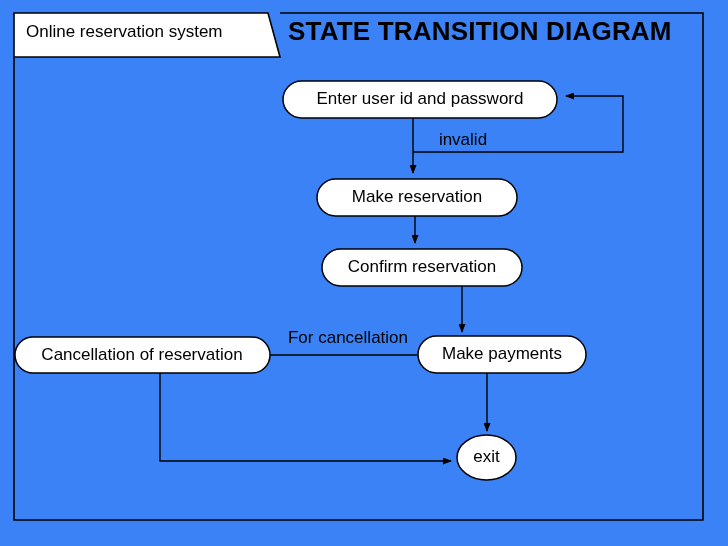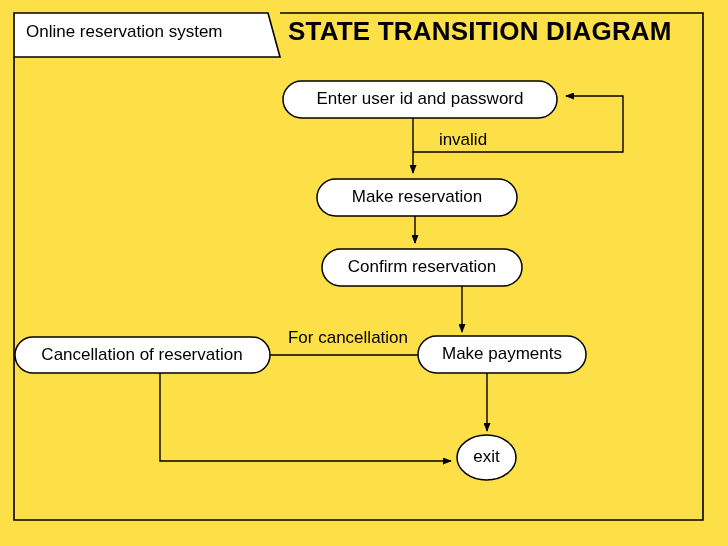--- a/index.html
+++ b/index.html
@@ -11,21 +11,21 @@
     width: 728px;
     height: 546px;
     overflow: hidden;
     font-family: "Liberation Sans", sans-serif;
     color: #000000;
   }
   #slide {
     position: relative;
     width: 728px;
     height: 546px;
-    background: #fde047;
+    background: #3b82f6;
   }
   #slide svg {
     position: absolute;
     top: 0;
     left: 0;
     width: 728px;
     height: 546px;
   }
   .frame-line {
     fill: none;

